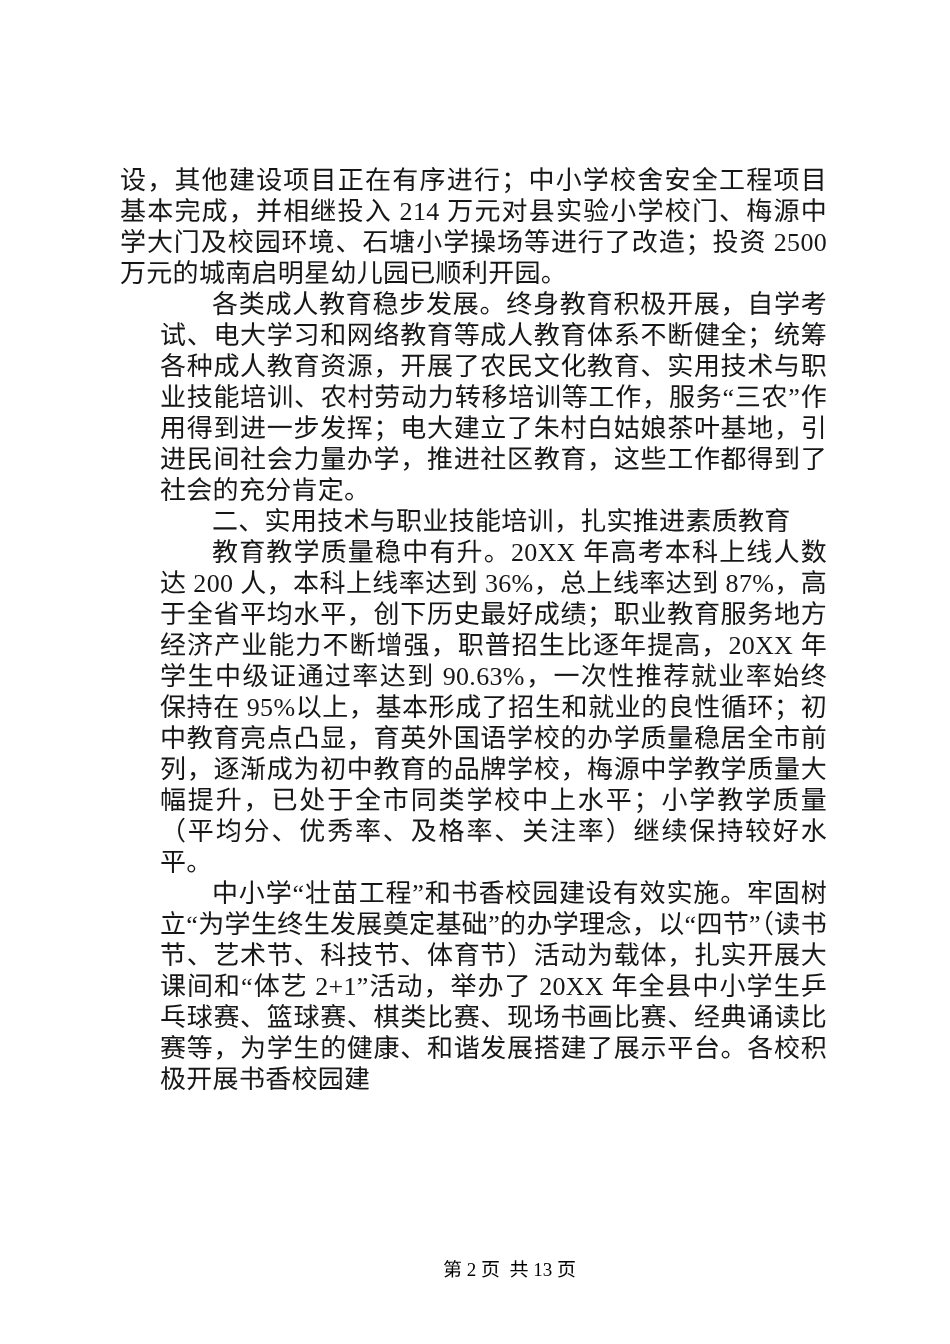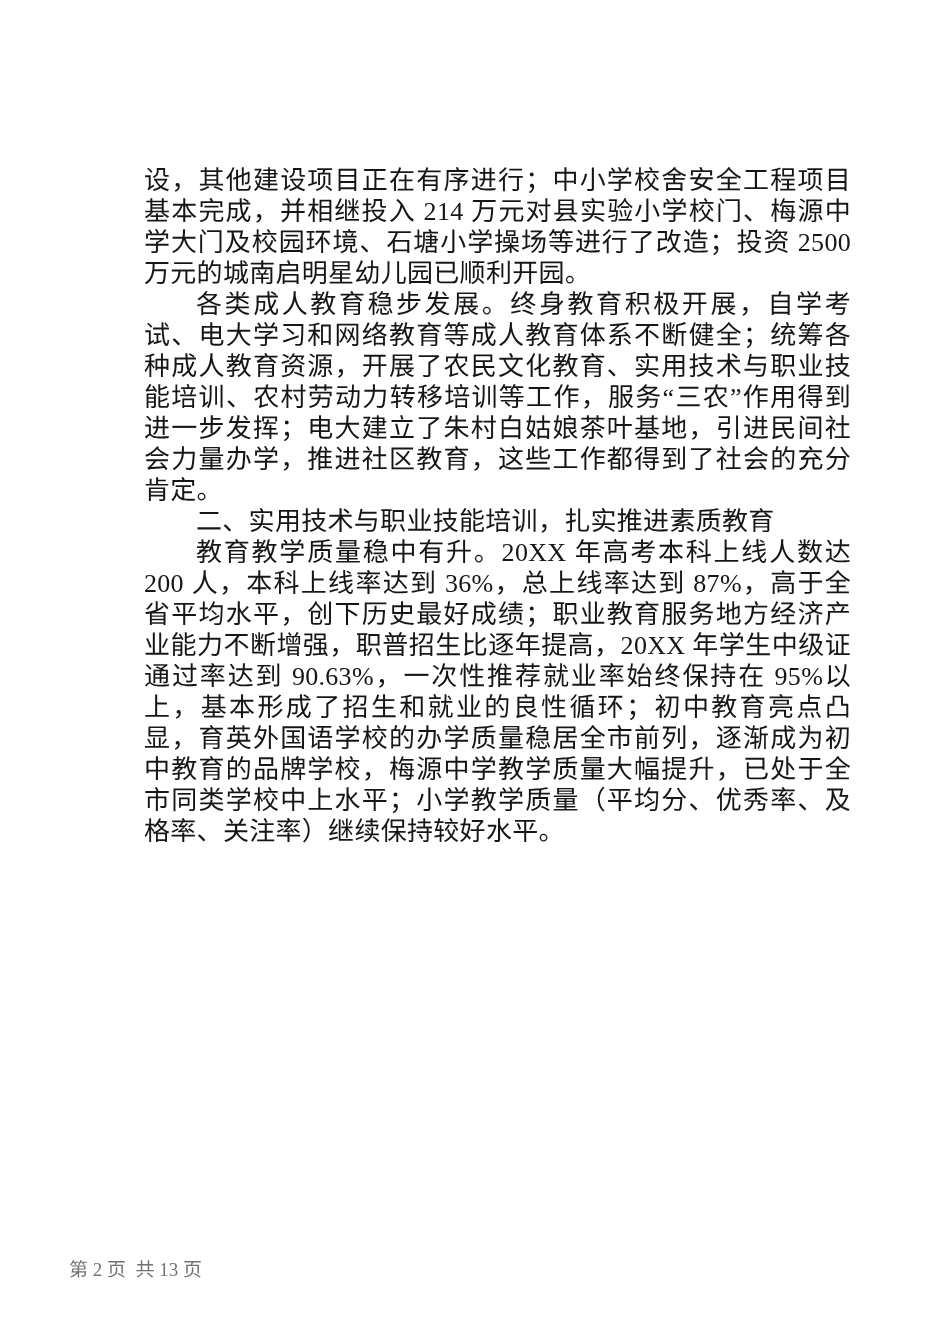--- a/index.html
+++ b/index.html
@@ -11,55 +11,58 @@
     position: relative;
     width: 950px;
     height: 1344px;
     background: #ffffff;
     overflow: hidden;
     font-family: "Liberation Serif", "DejaVu Serif", serif;
     color: #161616;
   }
   .doc-body {
     position: absolute;
-    left: 144px;
+    left: 120px;
     top: 165px;
     width: 707px;
     font-size: 26px;
     line-height: 31px;
     text-align: justify;
     letter-spacing: 0.3px;
   }
   .doc-body p {
     margin: 0;
     padding: 0;
   }
   .doc-body p.indent {
     text-indent: 2em;
+    margin-left: 40px;
   }
   .page-footer {
     position: absolute;
     top: 1231px;
     left: 50px;
     right: 0;
+    text-align: center;
     font-size: 19px;
     line-height: 26px;
-    color: #737373;
+    color: #000000;
     white-space: pre;
   }
 </style>
 </head>
 <body>
 
 <div class="page">
 
   <div class="doc-body">
     <p>设，其他建设项目正在有序进行；中小学校舍安全工程项目基本完成，并相继投入 214 万元对县实验小学校门、梅源中学大门及校园环境、石塘小学操场等进行了改造；投资 2500 万元的城南启明星幼儿园已顺利开园。</p>
     <p class="indent">各类成人教育稳步发展。终身教育积极开展，自学考试、电大学习和网络教育等成人教育体系不断健全；统筹各种成人教育资源，开展了农民文化教育、实用技术与职业技能培训、农村劳动力转移培训等工作，服务“三农”作用得到进一步发挥；电大建立了朱村白姑娘茶叶基地，引进民间社会力量办学，推进社区教育，这些工作都得到了社会的充分肯定。</p>
     <p class="indent">二、实用技术与职业技能培训，扎实推进素质教育</p>
     <p class="indent">教育教学质量稳中有升。20XX 年高考本科上线人数达 200 人，本科上线率达到 36%，总上线率达到 87%，高于全省平均水平，创下历史最好成绩；职业教育服务地方经济产业能力不断增强，职普招生比逐年提高，20XX 年学生中级证通过率达到 90.63%，一次性推荐就业率始终保持在 95%以上，基本形成了招生和就业的良性循环；初中教育亮点凸显，育英外国语学校的办学质量稳居全市前列，逐渐成为初中教育的品牌学校，梅源中学教学质量大幅提升，已处于全市同类学校中上水平；小学教学质量（平均分、优秀率、及格率、关注率）继续保持较好水平。</p>
+    <p class="indent">中小学“壮苗工程”和书香校园建设有效实施。牢固树立“为学生终生发展奠定基础”的办学理念，以“四节”（读书节、艺术节、科技节、体育节）活动为载体，扎实开展大课间和“体艺 2+1”活动，举办了 20XX 年全县中小学生乒乓球赛、篮球赛、棋类比赛、现场书画比赛、经典诵读比赛等，为学生的健康、和谐发展搭建了展示平台。各校积极开展书香校园建</p>
   </div>
 
   <div class="page-footer">
     <span>第 2 页  共 13 页</span>
   </div>
 
 </div>
 
 </body></html>

